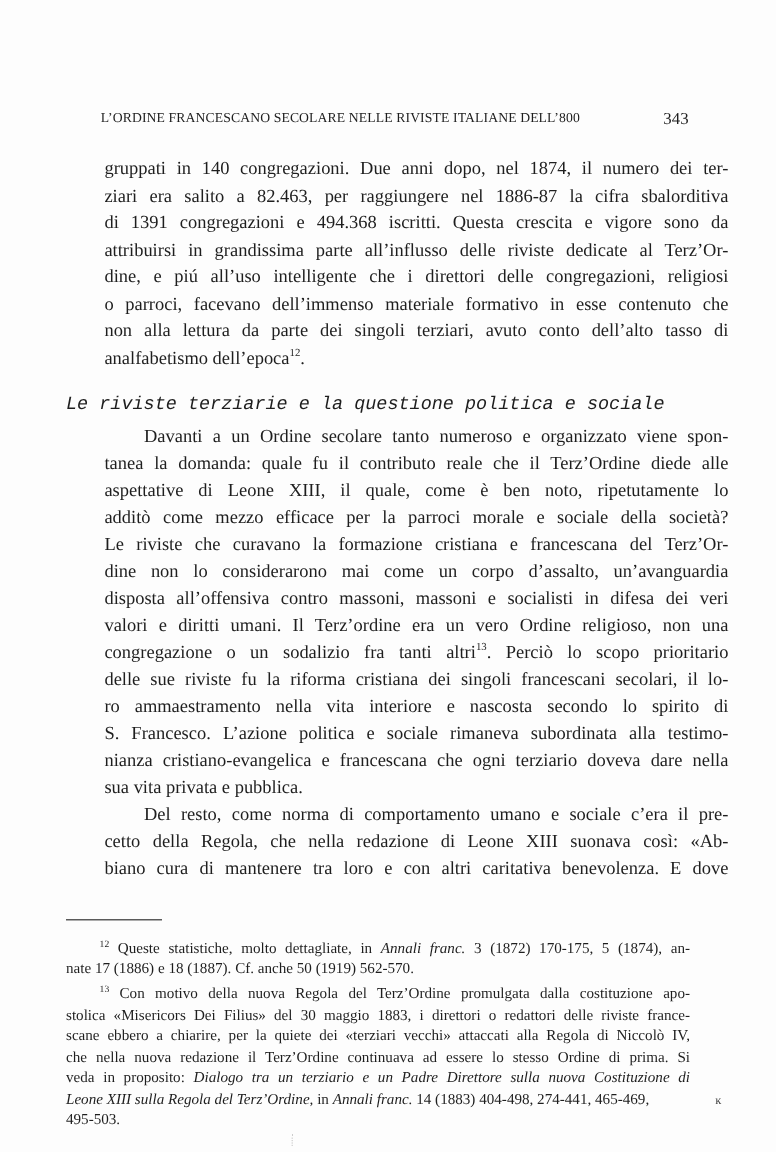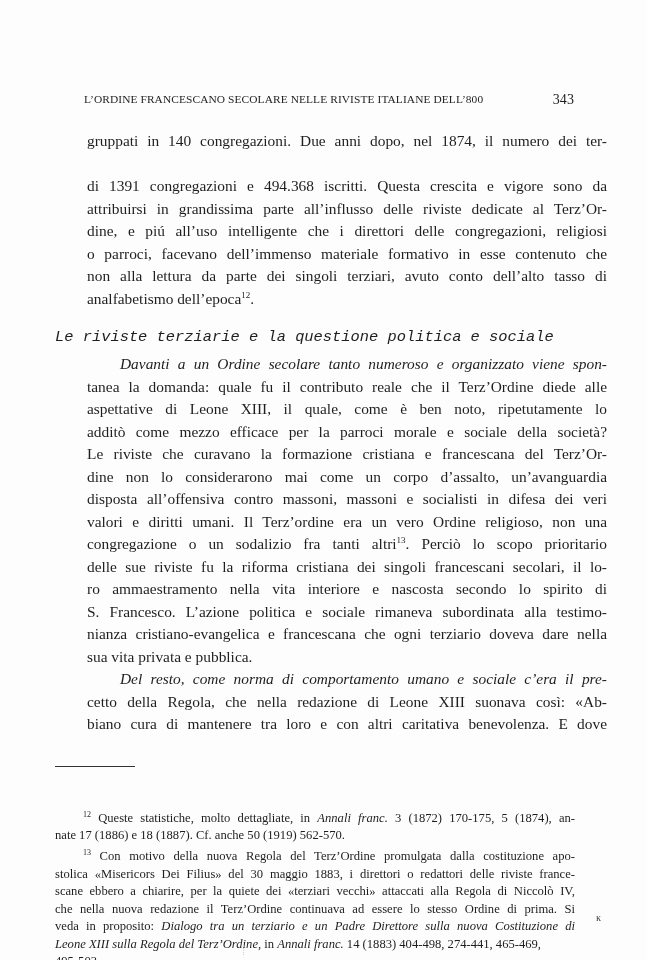--- a/index.html
+++ b/index.html
@@ -7,48 +7,49 @@
          font-family: "Liberation Serif", "DejaVu Serif", serif; color: #1e1e1e; }
   .page { position: absolute; left: 0; top: 0; width: 647px; height: 960px; }
   .header { position: absolute; top: 93px; left: 84px; width: 490px; height: 16px;
             font-size: 11.4px; letter-spacing: 0.1px; }
   .header .running-title { position: absolute; left: 0; top: 0; white-space: nowrap; text-align: center; }
   .header .page-number { position: absolute; right: 0; top: -1px; font-size: 14px; }
   .body-line { position: absolute; left: 55px; width: 520px; font-size: 15.4px;
                line-height: 20px; white-space: nowrap; text-align: justify;
                text-align-last: justify; margin-left: 32px; }
   .body-line.last { text-align-last: left; }
-  .body-line.indent { padding-left: 33px; width: 487px; font-style: italic; }
+  .body-line.indent { padding-left: 33px; width: 487px; }
   .heading { position: absolute; left: 55px; top: 328px; font-size: 15.4px;
              font-style: italic; white-space: nowrap; font-family: Liberation Mono, monospace; }
   sup { font-size: 9px; vertical-align: 6px; line-height: 0; }
   .rule { position: absolute; left: 55px; top: 682px; width: 80px; height: 0;
           border-top: 1px solid #333; }
   .fn-line { position: absolute; left: 55px; width: 520px; font-size: 12.6px;
              line-height: 16px; white-space: nowrap; text-align: justify;
-             text-align-last: justify; margin-top: 28px; }
+             text-align-last: justify; }
   .fn-line.last { text-align-last: left; }
   .fn-line.indent { padding-left: 28px; width: 492px; }
   .fn-line sup { font-size: 8px; vertical-align: 5px; }
   i { font-style: italic; }
   .margin-mark { position: absolute; left: 596px; top: 806px; font-size: 10px; color: #444; }
   .gutter-mark { position: absolute; left: 243px; top: 945px; width: 1px; height: 10px;
                  border-left: 1px dotted #ccc; }
 </style>
 </head>
 <body>
 
 <div class="page">
 
   <div class="header">
     <span class="running-title">L’ORDINE FRANCESCANO SECOLARE NELLE RIVISTE ITALIANE DELL’800</span>
     <span class="page-number">343</span>
   </div>
 
   <div class="body-line" style="top:131px">gruppati in 140 congregazioni. Due anni dopo, nel 1874, il numero dei ter-</div>
+  <div class="body-line" style="top:153.5px">ziari era salito a 82.463, per raggiungere nel 1886-87 la cifra sbalorditiva</div>
   <div class="body-line" style="top:176px">di 1391 congregazioni e 494.368 iscritti. Questa crescita e vigore sono da</div>
   <div class="body-line" style="top:198.5px">attribuirsi in grandissima parte all’influsso delle riviste dedicate al Terz’Or-</div>
   <div class="body-line" style="top:221px">dine, e piú all’uso intelligente che i direttori delle congregazioni, religiosi</div>
   <div class="body-line" style="top:243.5px">o parroci, facevano dell’immenso materiale formativo in esse contenuto che</div>
   <div class="body-line" style="top:266px">non alla lettura da parte dei singoli terziari, avuto conto dell’alto tasso di</div>
   <div class="body-line last" style="top:288.5px"><span>analfabetismo dell’epoca</span><sup>12</sup><span>.</span></div>
 
   <div class="heading">Le riviste terziarie e la questione politica e sociale</div>
 
   <div class="body-line indent" style="top:354px">Davanti a un Ordine secolare tanto numeroso e organizzato viene spon-</div>

